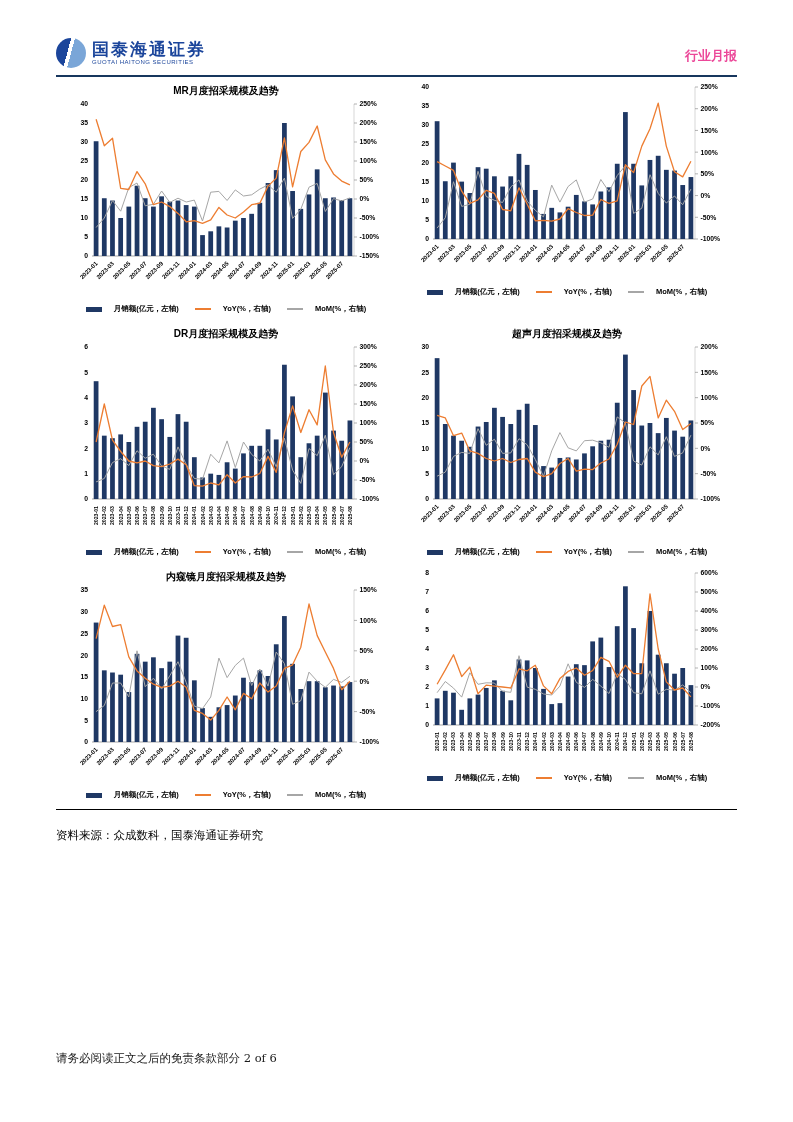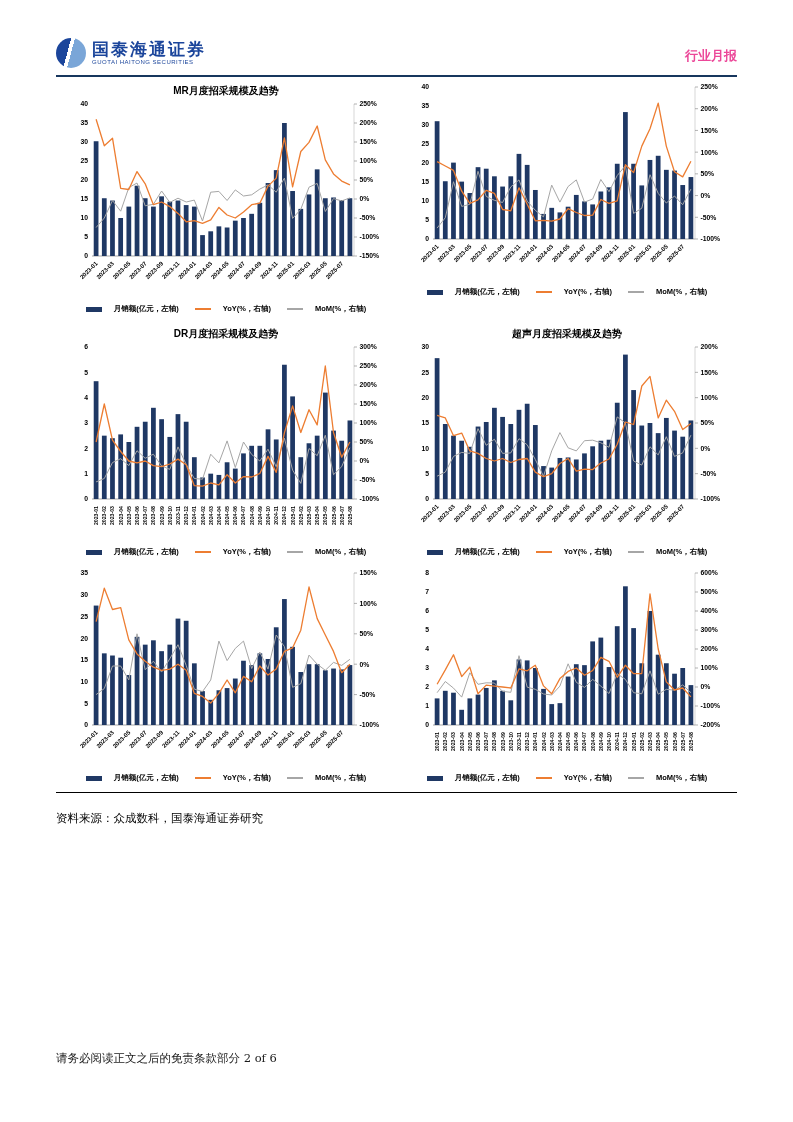--- a/index.html
+++ b/index.html
@@ -448,20 +448,21 @@
               <span>YoY(%，右轴)</span>
             </span>
           <span class="li">
               <span class="sw-line sw-mom" style="background: rgb(166, 166, 166);"></span>
               <span>MoM(%，右轴)</span>
             </span>
         </div>
       </div>
 
       <div class="cell">
+        <div class="chart-title">内窥镜月度招采规模及趋势</div>
         <svg class="plot" viewBox="0 0 340 210">
             <line x1="36" y1="158" x2="298" y2="158" stroke="#808080" stroke-width="0.7"></line>
             <line x1="298" y1="6" x2="298" y2="158" stroke="#bdbdbd" stroke-width="0.6"></line>
             <text x="32" y="160.4" text-anchor="end" font-size="6.8" font-weight="bold">0</text>
             <text x="32" y="138.68571428571428" text-anchor="end" font-size="6.8" font-weight="bold">5</text>
             <text x="32" y="116.97142857142859" text-anchor="end" font-size="6.8" font-weight="bold">10</text>
             <text x="32" y="95.25714285714287" text-anchor="end" font-size="6.8" font-weight="bold">15</text>
             <text x="32" y="73.54285714285716" text-anchor="end" font-size="6.8" font-weight="bold">20</text>
             <text x="32" y="51.82857142857143" text-anchor="end" font-size="6.8" font-weight="bold">25</text>
             <text x="32" y="30.11428571428572" text-anchor="end" font-size="6.8" font-weight="bold">30</text>

